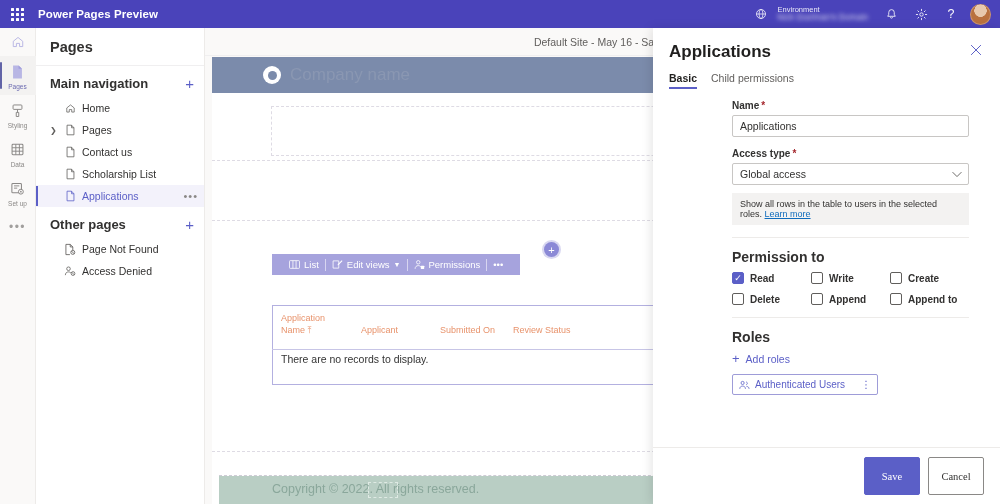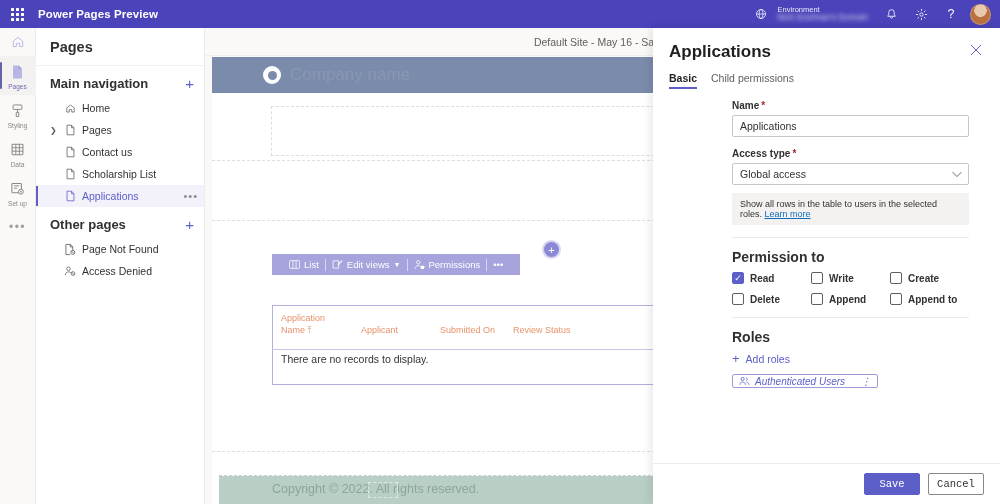--- a/index.html
+++ b/index.html
@@ -157,26 +157,26 @@
   .cbgrid { display: grid; grid-template-columns: repeat(3, 1fr); row-gap: 9px; }
   .cb { display: flex; align-items: center; gap: 6px; cursor: pointer; }
   .cbx { width: 12px; height: 12px; border: 1px solid #605e5c; border-radius: 2px; background: #fff; flex: none;
     display: flex; align-items: center; justify-content: center; }
   .cb.on .cbx { background: #5b5fc7; border-color: #5b5fc7; }
   .cb.on .cbx::after { content: "✓"; color: #fff; font-size: 9px; line-height: 1; }
   .cb span.t { font-size: 10px; color: #323130; font-weight: bold; }
   .addroles { display: flex; align-items: center; gap: 6px; color: #5b5fc7; font-size: 10.5px;
     cursor: pointer; margin-top: 2px; }
   .addroles .pl { font-size: 13px; line-height: 1; }
-  .role-chip { margin-top: 9px; display: inline-flex; align-items: center; width: 146px; height: 14px;
-    border: 1px solid #9e9cd8; border-radius: 2px; padding: 0 6px; color: #5b5fc7; font-size: 10px; background: #fff; cursor: pointer; font-style: italic; }
+  .role-chip { margin-top: 9px; display: inline-flex; align-items: center; width: 146px; height: 21px;
+    border: 1px solid #9e9cd8; border-radius: 2px; padding: 0 6px; color: #5b5fc7; font-size: 10px; background: #fff; cursor: pointer; }
   .role-chip .rname { margin-left: 5px; }
   .role-chip .rdots { margin-left: auto; color: #5b5fc7; font-size: 10px; letter-spacing: 0; }
   .panel-foot { border-top: 1px solid #edebe9; padding: 9px 16px; display: flex; justify-content: flex-end; gap: 8px; }
-  .btn { height: 22px; min-width: 56px; border-radius: 2px; font-size: 10.5px; font-family: Liberation Mono, monospace;
+  .btn { height: 38px; min-width: 56px; border-radius: 2px; font-size: 10.5px; font-family: Liberation Serif, serif;
     cursor: pointer; border: 1px solid transparent; }
   .btn-primary { background: #5b5fc7; color: #fff; border-color: #5b5fc7; }
   .btn-secondary { background: #fff; color: #323130; border-color: #8a8886; }
   svg { display: block; }
 </style>
 </head>
 <body>
 
 <div id="app">
 

